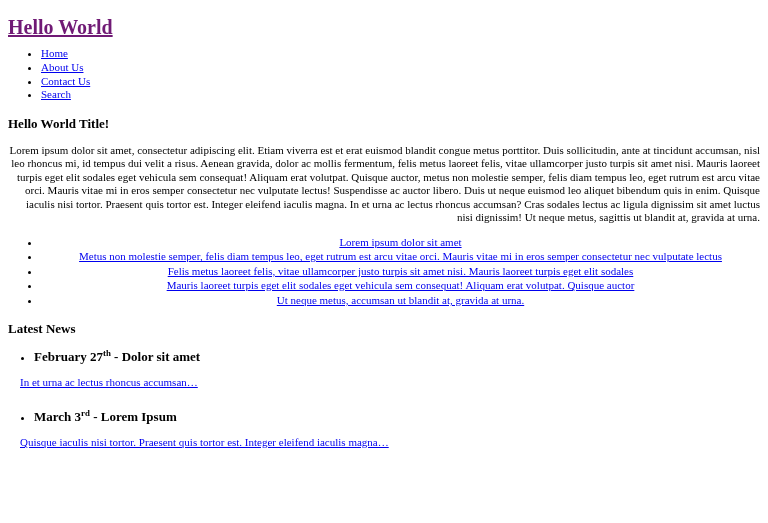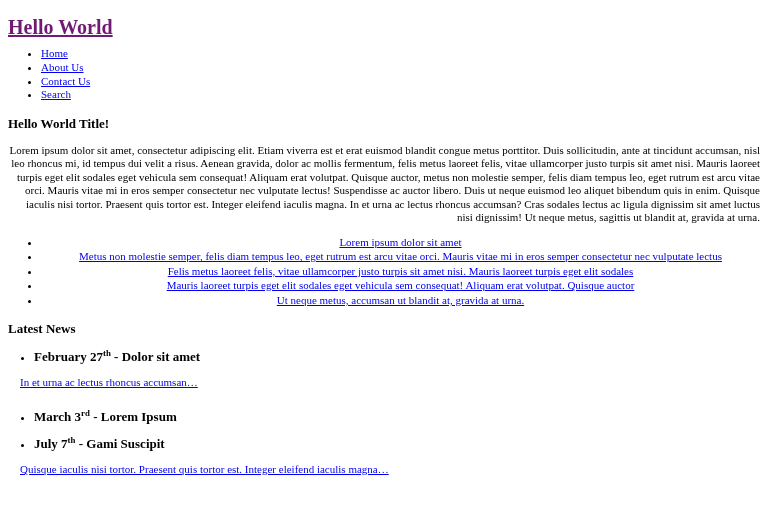--- a/index.html
+++ b/index.html
@@ -171,24 +171,17 @@
     </p>
 
     <ul class="news-list">
       <li>
         <div class="news-headline">
           <span>March 3</span><sup>rd</sup><span class="sep"> - </span><span>Lorem Ipsum</span>
         </div>
       </li>
     </ul>
 
-    <ul class="news-list">
-      <li>
-        <div class="news-headline">
-          <span>July 7</span><sup>th</sup><span class="sep"> - </span><span>Gami Suscipit</span>
-        </div>
-      </li>
-    </ul>
     <p class="news-excerpt">
       <a href="#">Quisque iaculis nisi tortor. Praesent quis tortor est. Integer eleifend iaculis magna…</a>
     </p>
   </section>
 </main>
 
 </body></html>

